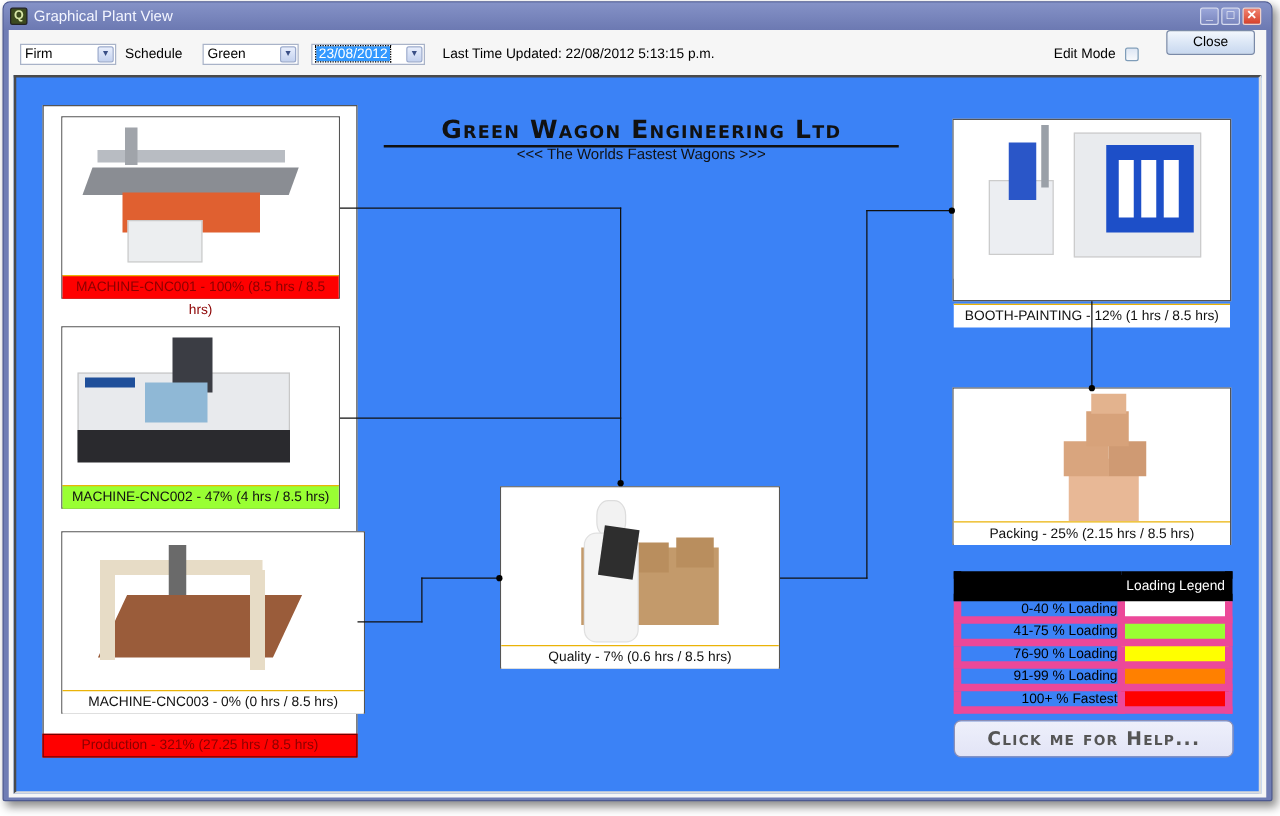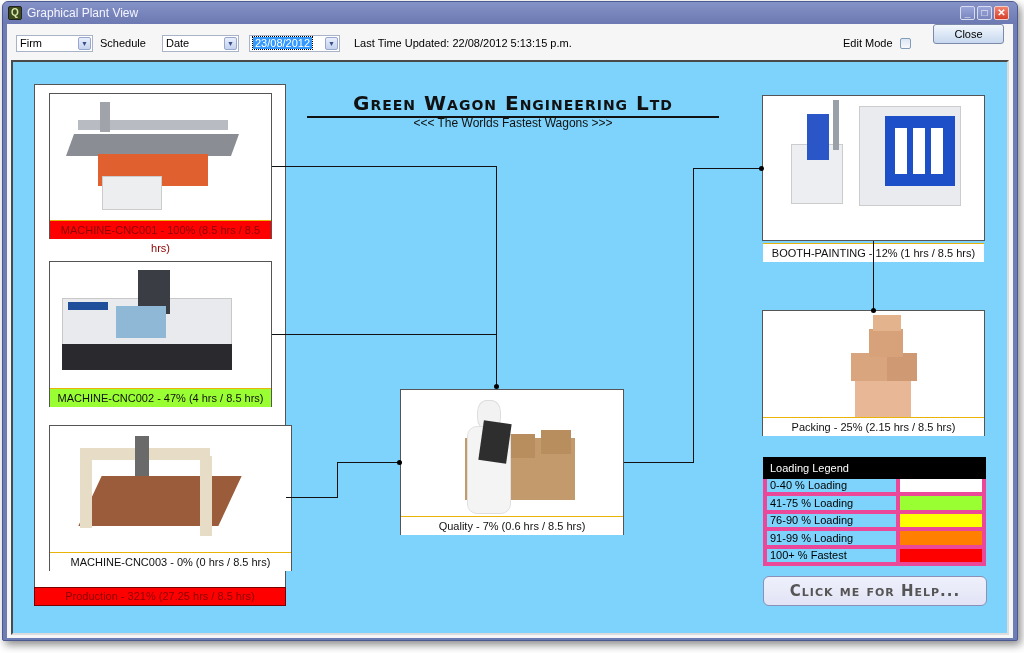--- a/index.html
+++ b/index.html
@@ -45,21 +45,21 @@
     border: 1px solid #7f9db9; background: linear-gradient(#dde6f4, #f7f9fc); border-radius: 2px;
   }
   .close-btn {
     position: absolute; left: 926px; top: 0; width: 71px; height: 20px;
     border: 1px solid #7a8aa8; border-radius: 3px;
     background: linear-gradient(#f3f7fd, #dce7f6 50%, #c8d8ef);
     font-size: 11px; line-height: 18px; text-align: center; color: #000;
   }
   .canvas {
     position: absolute; left: 4px; top: 36px; width: 998px; height: 575px;
-    background: #7dd3fc; border: 2px solid #4a4a4a; border-right-color: #dcdcdc; border-bottom-color: #dcdcdc;
+    background: #3b82f6; border: 2px solid #4a4a4a; border-right-color: #dcdcdc; border-bottom-color: #dcdcdc;
   }
   .canvas-inner { position: absolute; left: -12px; top: -58px; width: 1024px; height: 653px; }
   .box { position: absolute; background: #fff; border: 1px solid #555; }
   .prod-outer { position: absolute; left: 33px; top: 80px; width: 252px; height: 522px; border: 1px solid #555; background: #fff; }
   .prod-label {
     position: absolute; left: 33px; top: 583px; width: 252px; height: 19px;
     background: #ff0000; border: 1px solid #700; color: #8b0000; font-size: 11px; line-height: 17px; text-align: center;
   }
   .img-area { position: absolute; left: 0; top: 0; width: 100%; background: #fff; overflow: hidden; }
   .label {
@@ -70,21 +70,21 @@
   .label.green { background: #99ff33; color: #111; }
   .line { position: absolute; background: #111; }
   .dot { position: absolute; width: 5px; height: 5px; border-radius: 50%; background: #000; }
   .company {
     position: absolute; left: 306px; top: 86px; width: 412px; text-align: center;
     font-family: "DejaVu Sans", sans-serif; font-weight: bold; font-size: 20px; letter-spacing: 1px;
     font-variant: small-caps; color: #111; border-bottom: 2px solid #111; line-height: 26px;
   }
   .tagline { position: absolute; left: 306px; top: 112px; width: 412px; text-align: center; font-size: 12px; color: #111; }
   .legend { position: absolute; left: 762px; top: 453px; width: 223px; border-collapse: collapse; font-size: 11px; }
-  .legend td { border: 4px solid #ec4899; height: 17.5px; padding-left: 3px; }
+  .legend td { border: 6px solid #ec4899; height: 17.5px; padding-left: 3px; text-align: right; }
   .legend .hdr td { background: #000; color: #fff; border-color: #000; }
   .legend td.sw { width: 86px; padding: 0; }
   .help-btn {
     position: absolute; left: 762px; top: 572px; width: 224px; height: 30px;
     border: 1px solid #8b90b8; border-radius: 6px;
     background: linear-gradient(#eef0fb, #e2e4f6);
     font-family: "DejaVu Sans", sans-serif; font-weight: bold; font-variant: small-caps; font-size: 15px;
     letter-spacing: 1px; color: #555; text-align: center; line-height: 28px;
   }
   
@@ -103,21 +103,21 @@
   </div>
 
   <div class="client">
 
     <div class="combo" style="left:9px; width:77px;">
       <span class="val">Firm</span>
       <span class="arrow">▼</span>
     </div>
     <span class="tb-label" style="left:93px">Schedule</span>
     <div class="combo" style="left:155px; width:77px;">
-      <span class="val">Date</span>
+      <span class="val">Green</span>
       <span class="arrow">▼</span>
     </div>
     <div class="combo selected" style="left:242px; width:91px;">
       <span class="val">23/08/2012</span>
       <span class="arrow">▼</span>
     </div>
     <span class="tb-label" style="left:347px">Last Time Updated: 22/08/2012 5:13:15 p.m.</span>
     <span class="tb-label" style="left:836px">Edit Mode</span>
     <div class="checkbox"></div>
     <div class="close-btn">Close</div>

